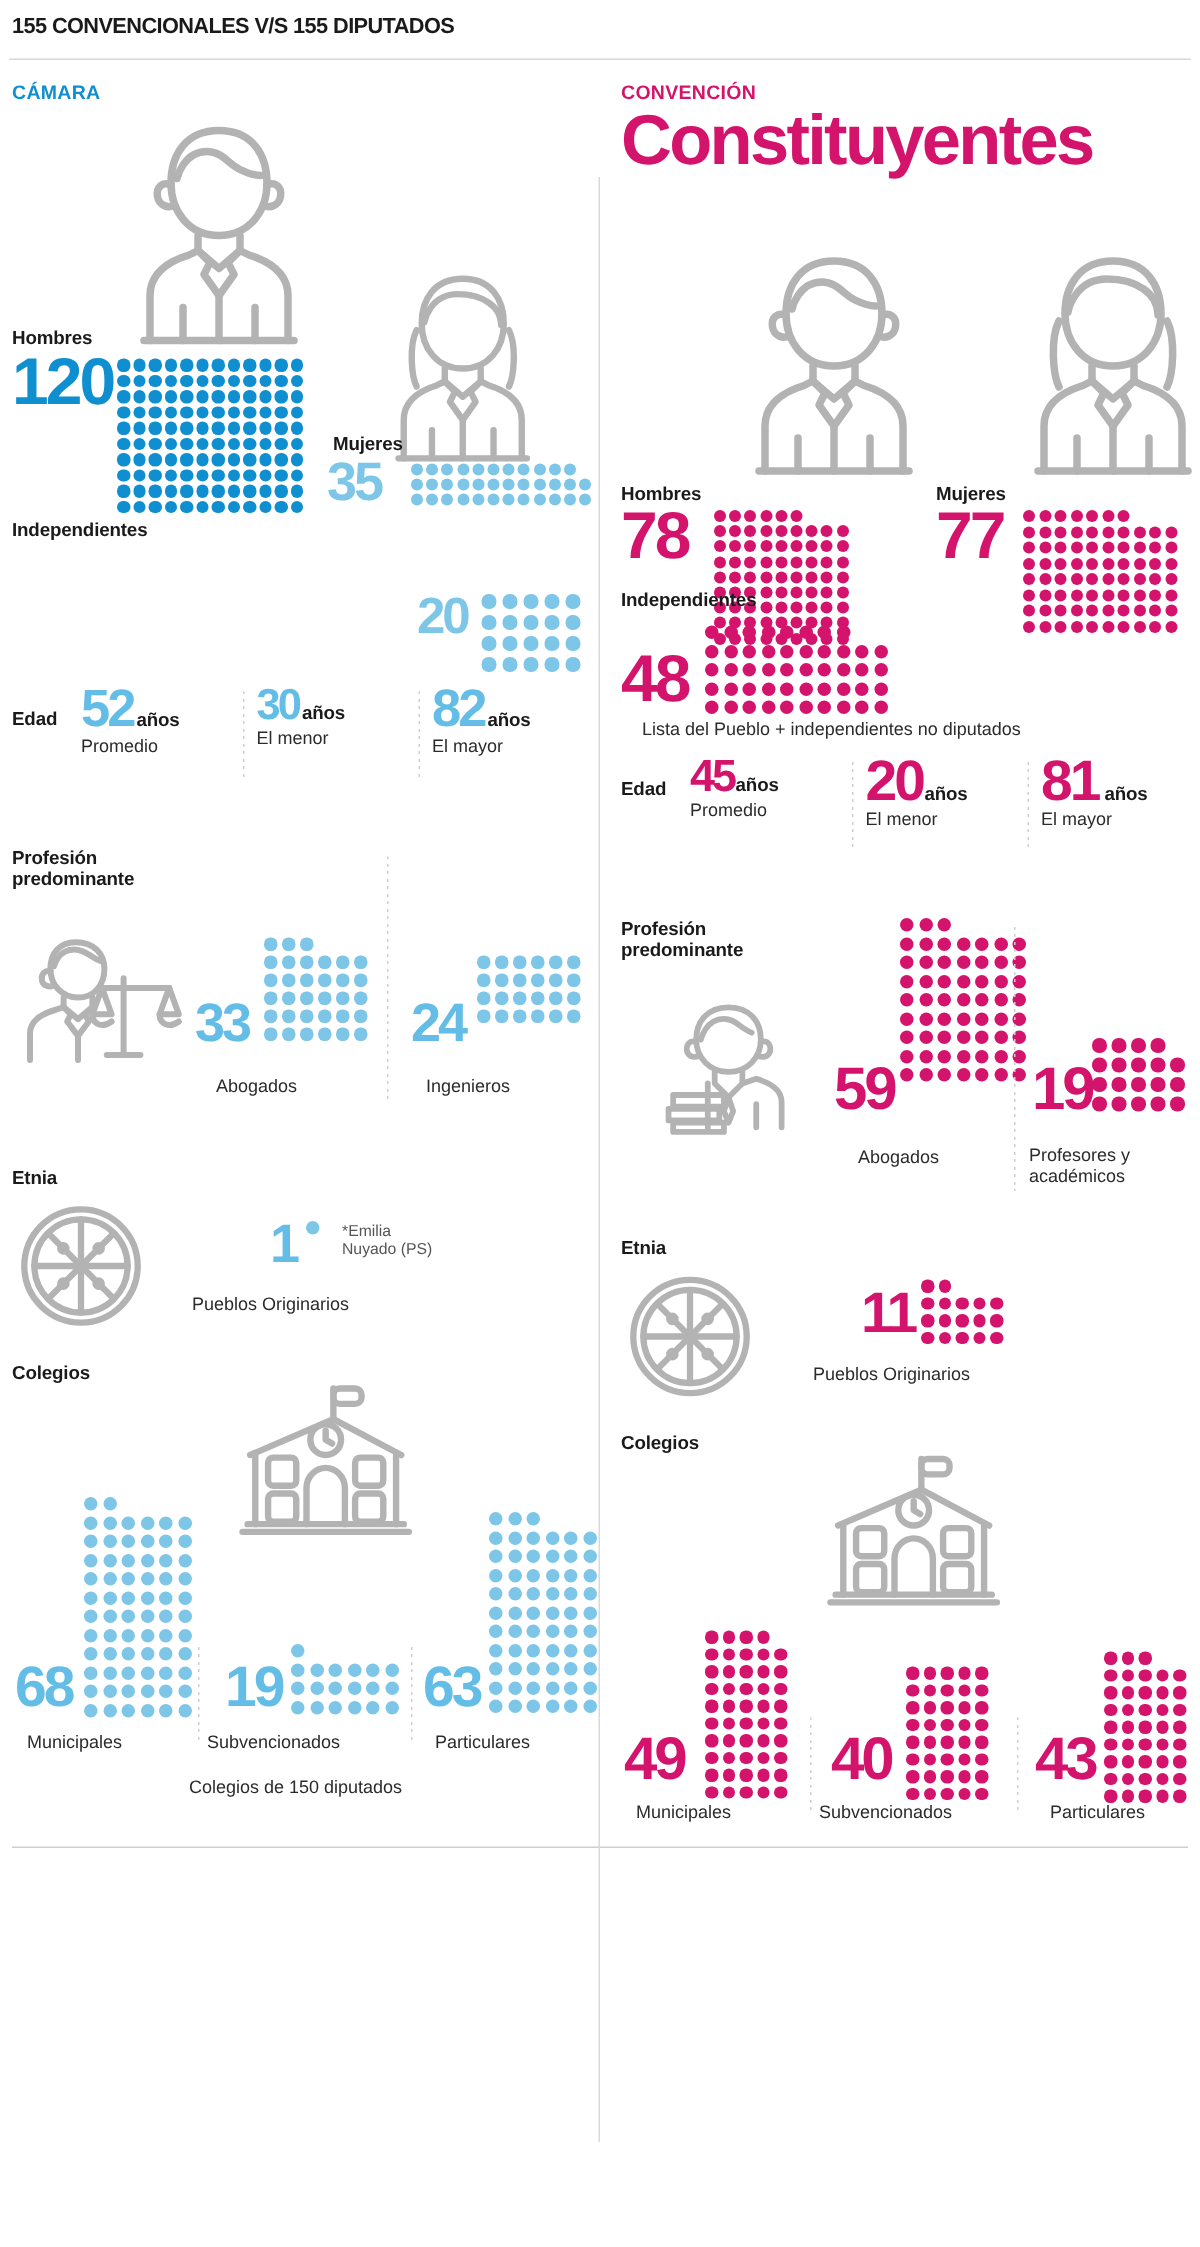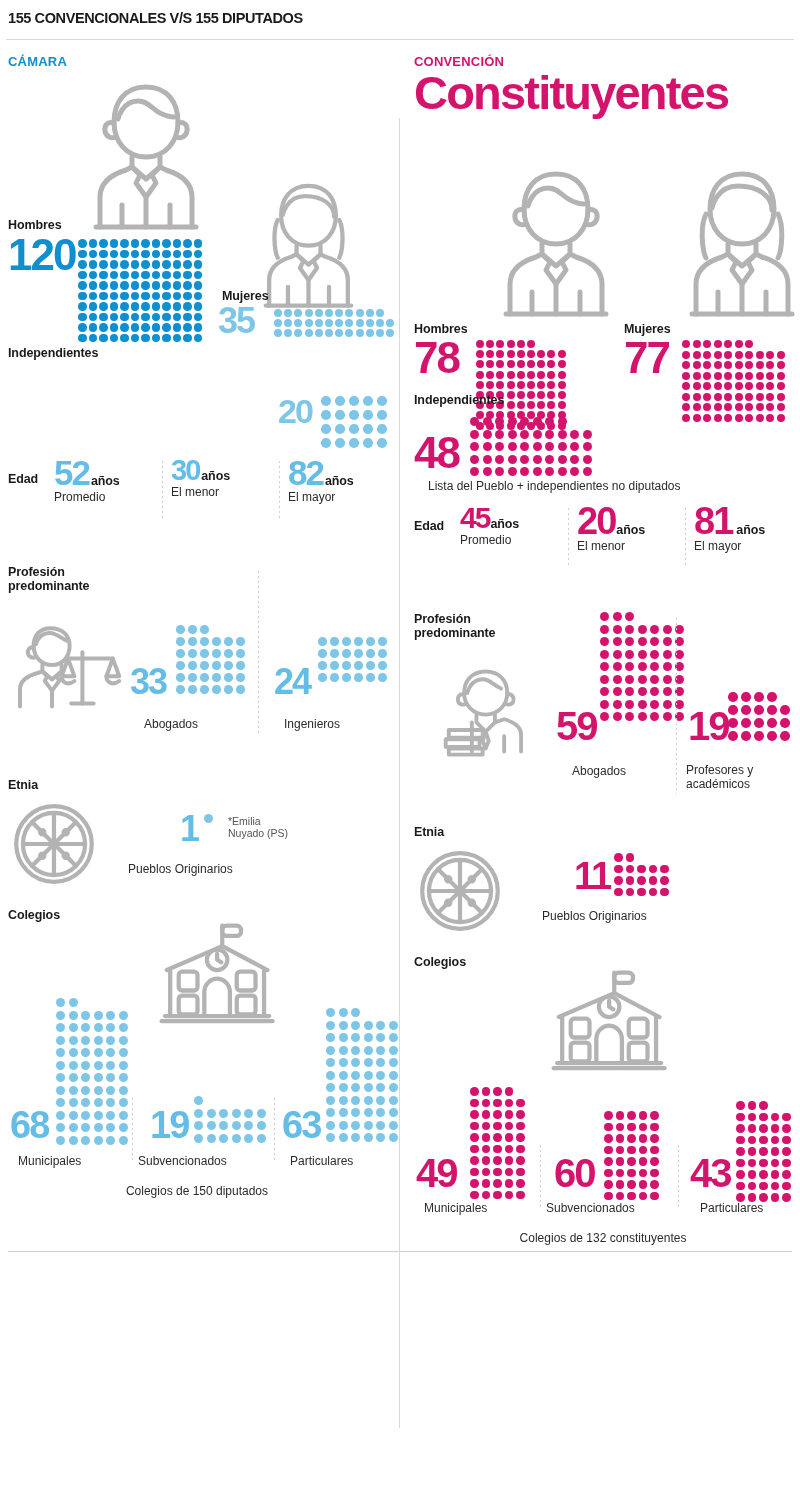--- a/index.html
+++ b/index.html
@@ -1407,21 +1407,21 @@
               <span class="dot" style="width: 8.5px; height: 8.5px; margin-right: 3px; background: rgb(212, 20, 108);"></span>
               <span class="dot" style="width: 8.5px; height: 8.5px; margin-right: 3px; background: rgb(212, 20, 108);"></span>
               <span class="dot" style="width: 8.5px; height: 8.5px; margin-right: 3px; background: rgb(212, 20, 108);"></span>
               <span class="dot" style="width: 8.5px; height: 8.5px; margin-right: 3px; background: rgb(212, 20, 108);"></span>
             </div>
           </div>
         <div class="small" style="position:absolute;left:10px;top:248px;">Municipales</div>
 
         <div class="vsep" style="position:absolute;left:126px;top:192px;height:62px;"></div>
 
-        <div class="bignum magenta" style="position:absolute;left:140px;top:204px;font-size:40px;">60</div>
+        <div class="bignum magenta" style="position:absolute;left:140px;top:204px;font-size:40px;">40</div>
         <div id="grid-right-subv" class="dots" style="position: absolute; left: 190px; top: 158px; width: 54.5px;">
             <div style="display: flex; height: 11.5px;">
               <span class="dot" style="width: 8.5px; height: 8.5px; margin-right: 3px; background: rgb(212, 20, 108);"></span>
               <span class="dot" style="width: 8.5px; height: 8.5px; margin-right: 3px; background: rgb(212, 20, 108);"></span>
               <span class="dot" style="width: 8.5px; height: 8.5px; margin-right: 3px; background: rgb(212, 20, 108);"></span>
               <span class="dot" style="width: 8.5px; height: 8.5px; margin-right: 3px; background: rgb(212, 20, 108);"></span>
               <span class="dot" style="width: 8.5px; height: 8.5px; margin-right: 3px; background: rgb(212, 20, 108);"></span>
             </div>
             <div style="display: flex; height: 11.5px;">
               <span class="dot" style="width: 8.5px; height: 8.5px; margin-right: 3px; background: rgb(212, 20, 108);"></span>
@@ -1537,19 +1537,18 @@
               <span class="dot" style="width: 8.5px; height: 8.5px; margin-right: 3px; background: rgb(212, 20, 108);"></span>
               <span class="dot" style="width: 8.5px; height: 8.5px; margin-right: 3px; background: rgb(212, 20, 108);"></span>
               <span class="dot" style="width: 8.5px; height: 8.5px; margin-right: 3px; background: rgb(212, 20, 108);"></span>
               <span class="dot" style="width: 8.5px; height: 8.5px; margin-right: 3px; background: rgb(212, 20, 108);"></span>
               <span class="dot" style="width: 8.5px; height: 8.5px; margin-right: 3px; background: rgb(212, 20, 108);"></span>
             </div>
           </div>
         <div class="small" style="position:absolute;left:286px;top:248px;">Particulares</div>
       </div>
 
-      <div class="small" style="text-align:center;margin-top:6px;">Colegios de 132 constituyentes</div>
     </div>
   </div>
 
   <div class="foot-rule"></div>
 
 </div>
 
 </body></html>

